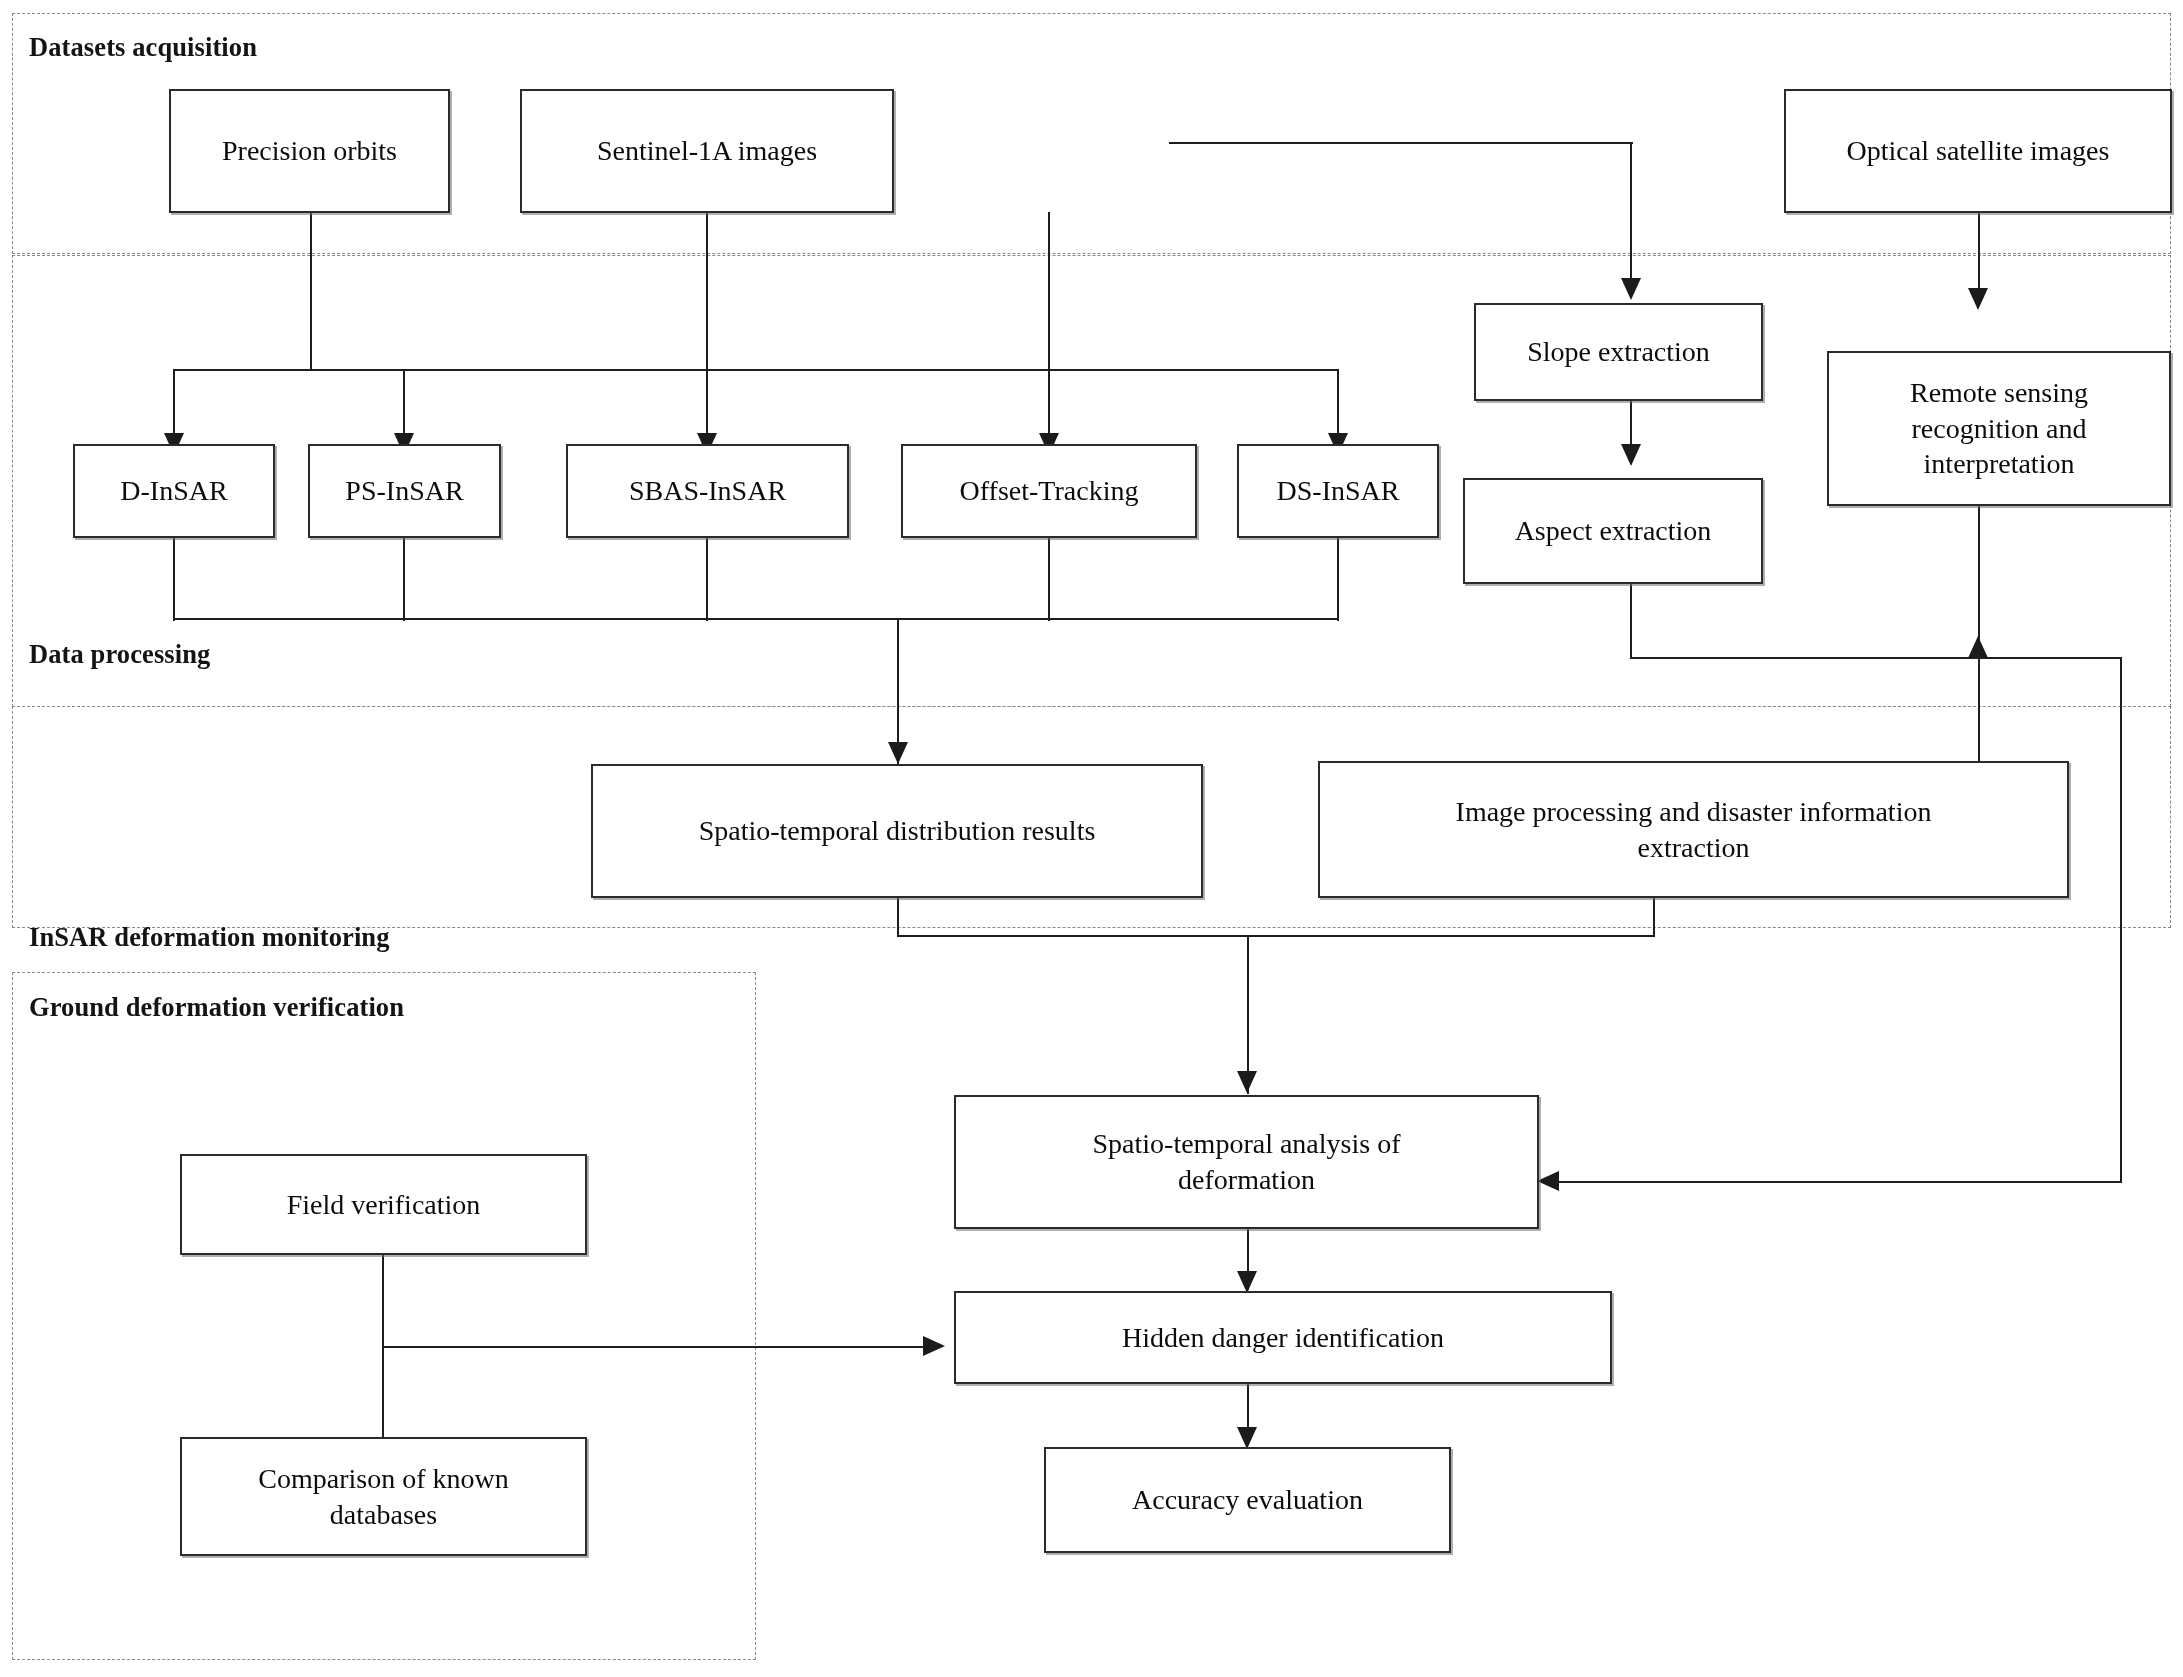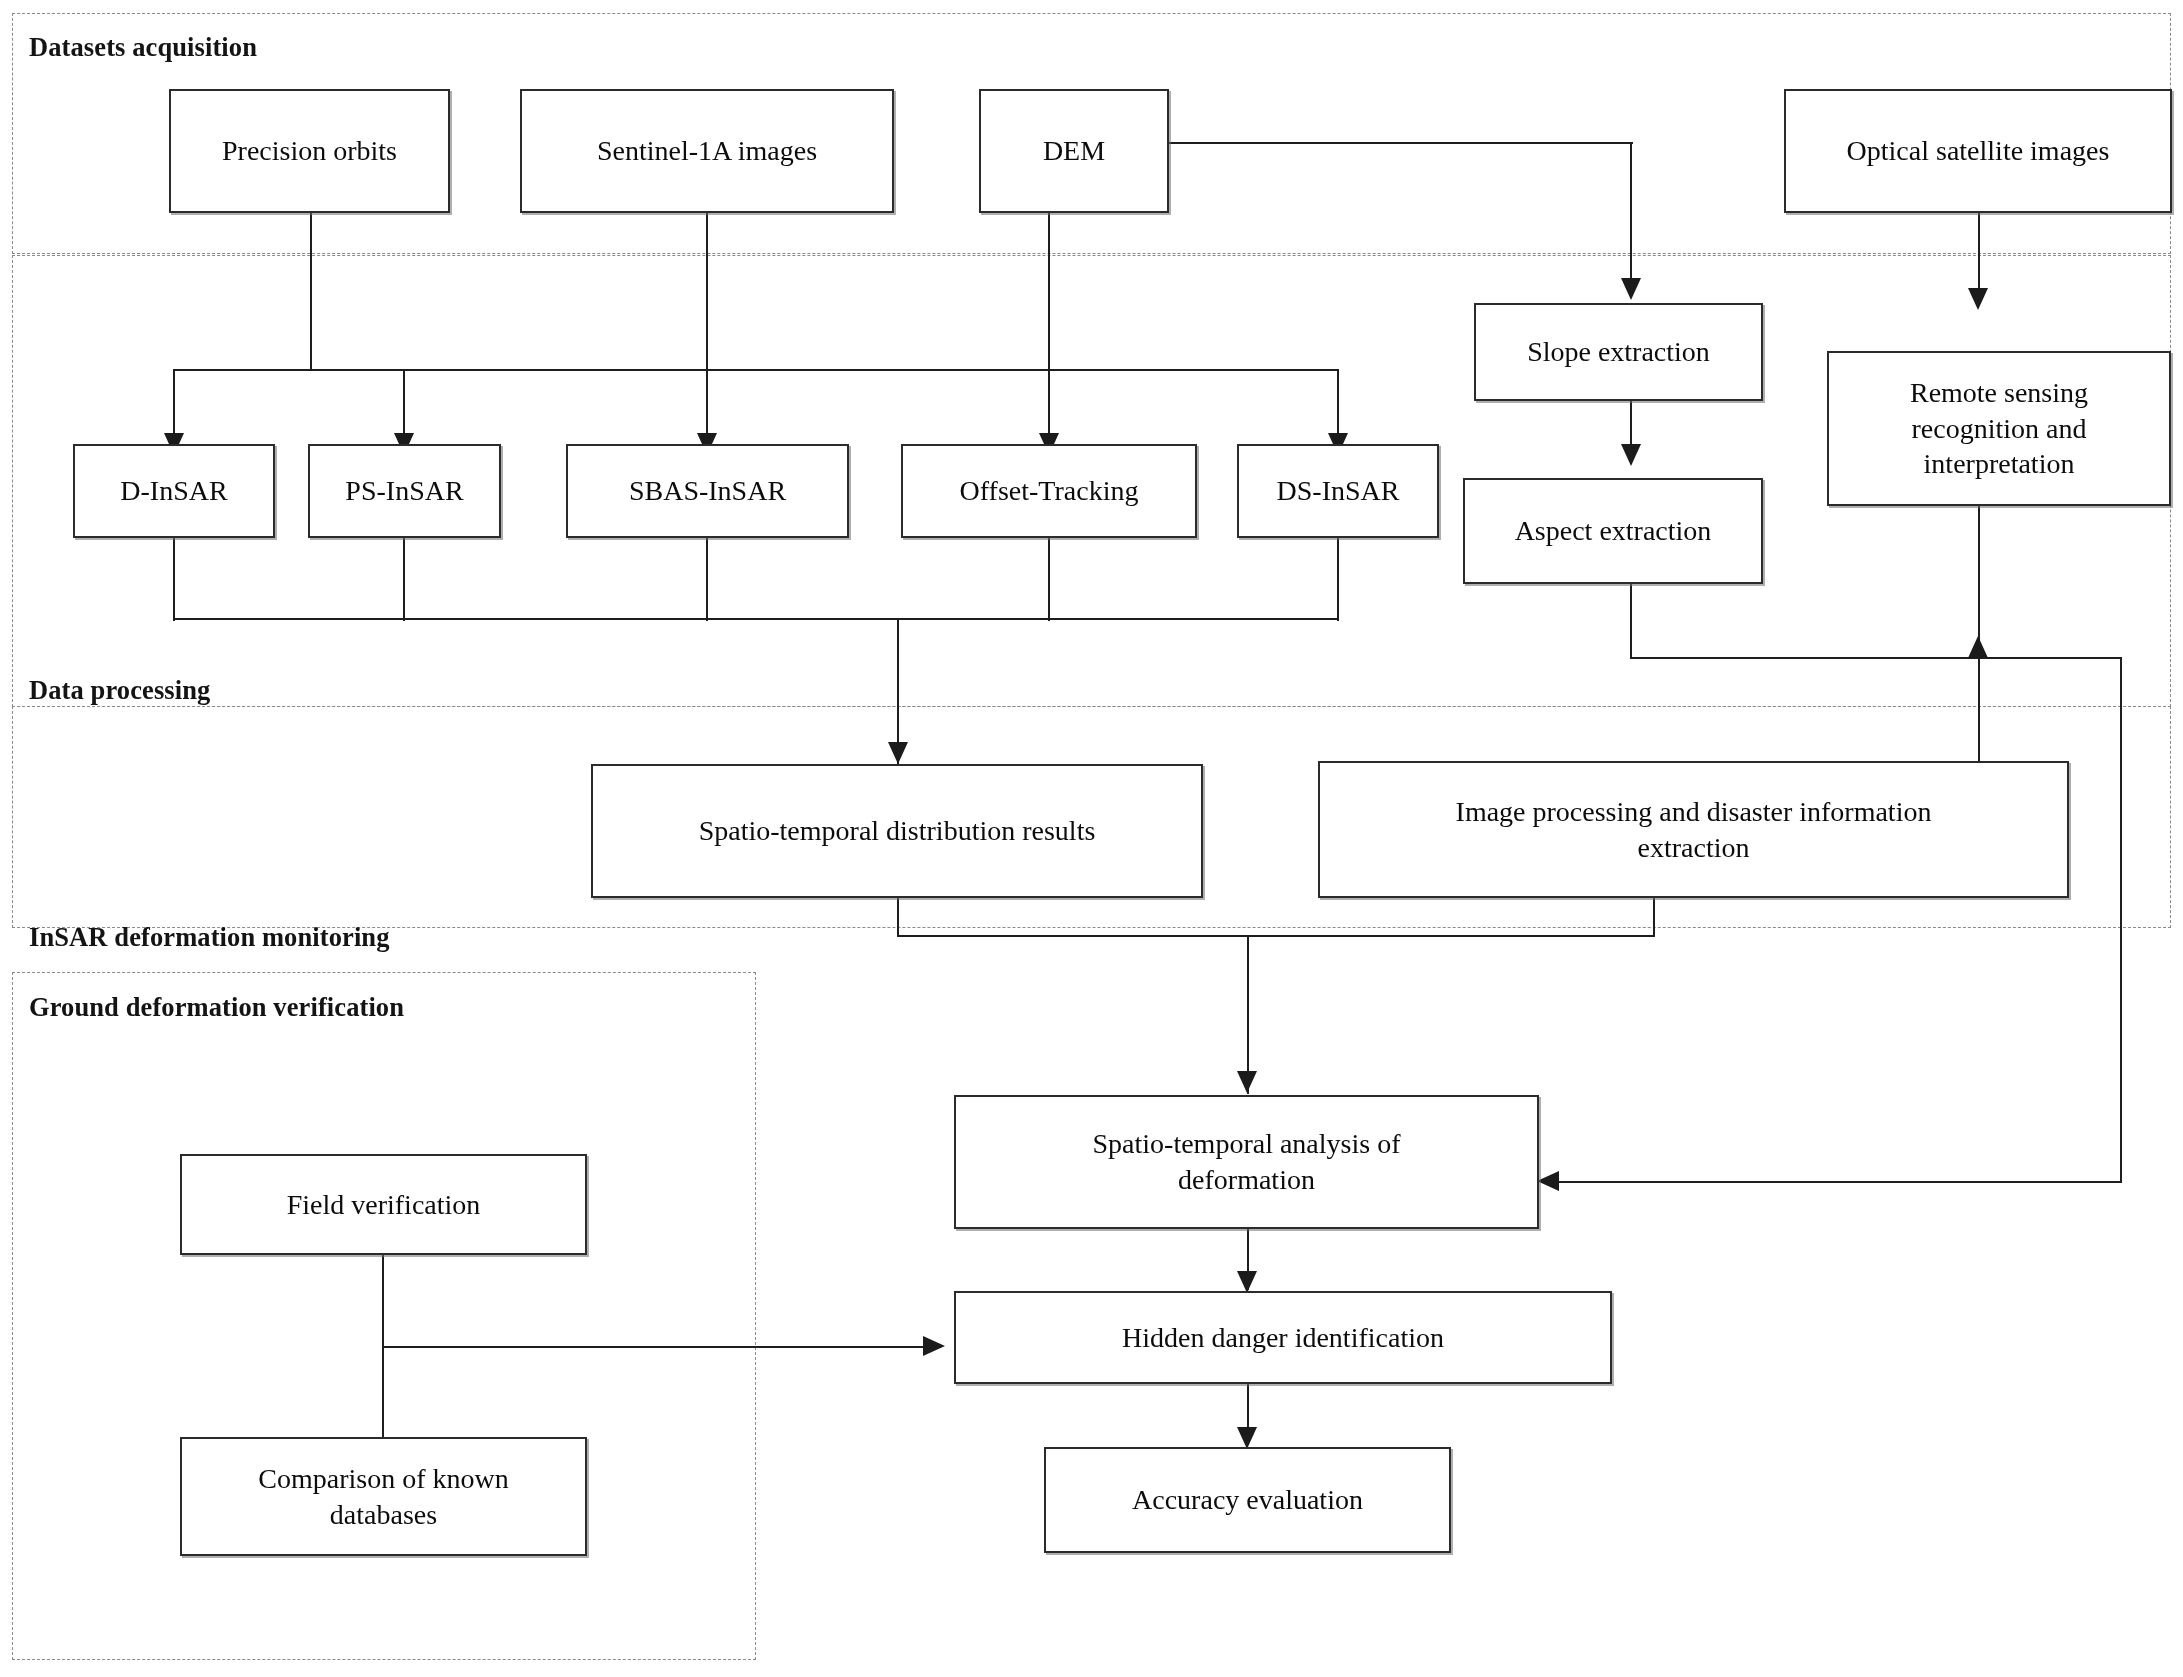--- a/index.html
+++ b/index.html
@@ -80,21 +80,21 @@
 <body>
 
 <div id="stage">
 
   <div class="band" style="left:12px; top:13.2px; width:2159px; height:241px;"></div>
   <div class="band" style="left:12px; top:255px; width:2159px; height:452px;"></div>
   <div class="band" style="left:12px; top:706px; width:2159px; height:222px;"></div>
   <div class="band" style="left:12px; top:972px; width:744px; height:688px;"></div>
 
   <div class="band-label" style="left:29px; top:32px;">Datasets acquisition</div>
-  <div class="band-label" style="left:29px; top:675px;">Data processing</div>
+  <div class="band-label" style="left:29px; top:639px;">Data processing</div>
   <div class="band-label" style="left:29px; top:874px;margin-top:48px;">InSAR deformation monitoring</div>
   <div class="band-label" style="left:29px; top:992px;">Ground deformation verification</div>
 
   <div class="ln v" style="left:310px; top:212px; height:159px;"></div>
 
   <div class="ln v" style="left:706px; top:212px; height:159px;"></div>
 
   <div class="ln v" style="left:1048px; top:212px; height:159px;"></div>
 
   <div class="ln h" style="left:173px; top:369px; width:1165px;"></div>
@@ -168,23 +168,20 @@
   <div class="arrow right" style="left:923px; top:1336px;"></div>
 
   <div class="node" style="left:169px; top:89px; width:281px; height:124px;">
     <span>Precision orbits</span>
   </div>
 
   <div class="node" style="left:520px; top:89px; width:374px; height:124px;">
     <span>Sentinel-1A images</span>
   </div>
 
-  <div class="node" style="left:979px; top:89px; width:190px; height:124px;">
-    <span>DEM</span>
-  </div>
 
   <div class="node" style="left:1784px; top:89px; width:388px; height:124px;">
     <span>Optical satellite images</span>
   </div>
 
   <div class="node" style="left:73px; top:444px; width:202px; height:94px;">
     <span>D-InSAR</span>
   </div>
 
   <div class="node" style="left:308px; top:444px; width:193px; height:94px;">

